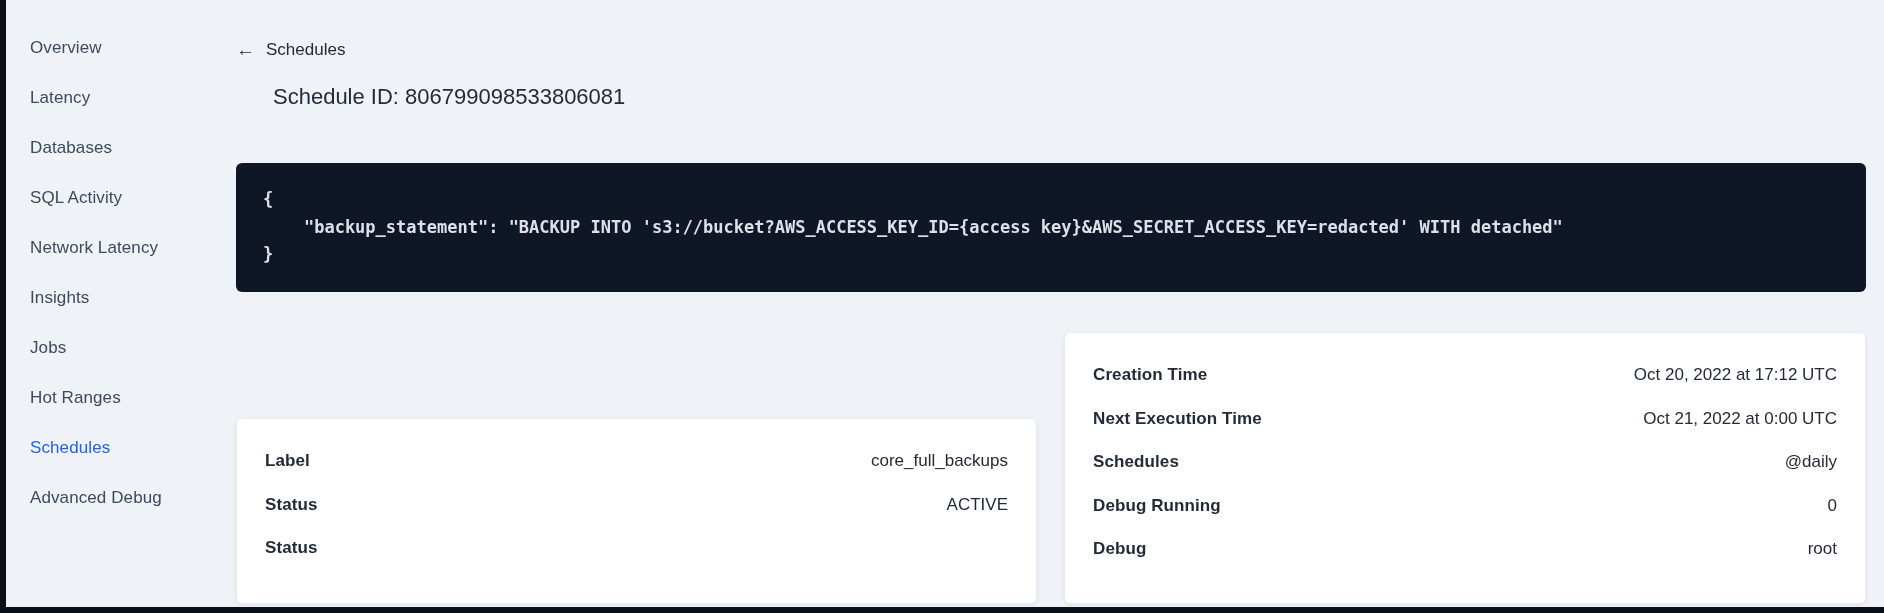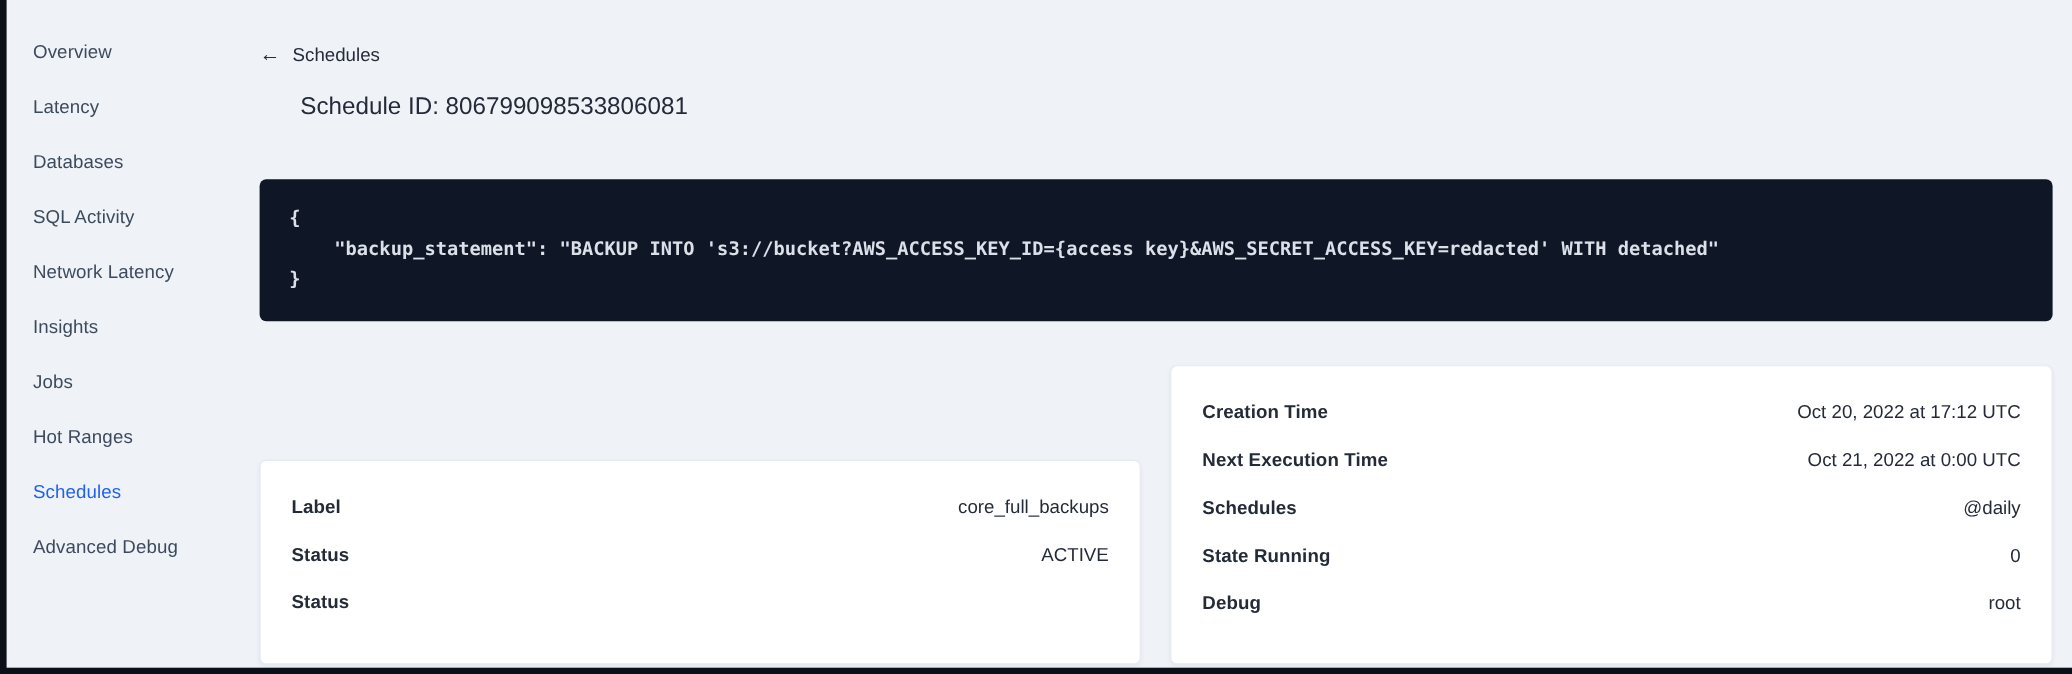--- a/index.html
+++ b/index.html
@@ -111,21 +111,21 @@
           </div>
           <div class="summary-row">
             <span class="lbl">Next Execution Time</span>
             <span class="val">Oct 21, 2022 at 0:00 UTC</span>
           </div>
           <div class="summary-row">
             <span class="lbl">Schedules</span>
             <span class="val">@daily</span>
           </div>
           <div class="summary-row">
-            <span class="lbl">State Running</span>
+            <span class="lbl">Debug Running</span>
             <span class="val">0</span>
           </div>
           <div class="summary-row">
             <span class="lbl">Debug</span>
             <span class="val">root</span>
           </div>
         </section>
     </div>
 
   </main>

